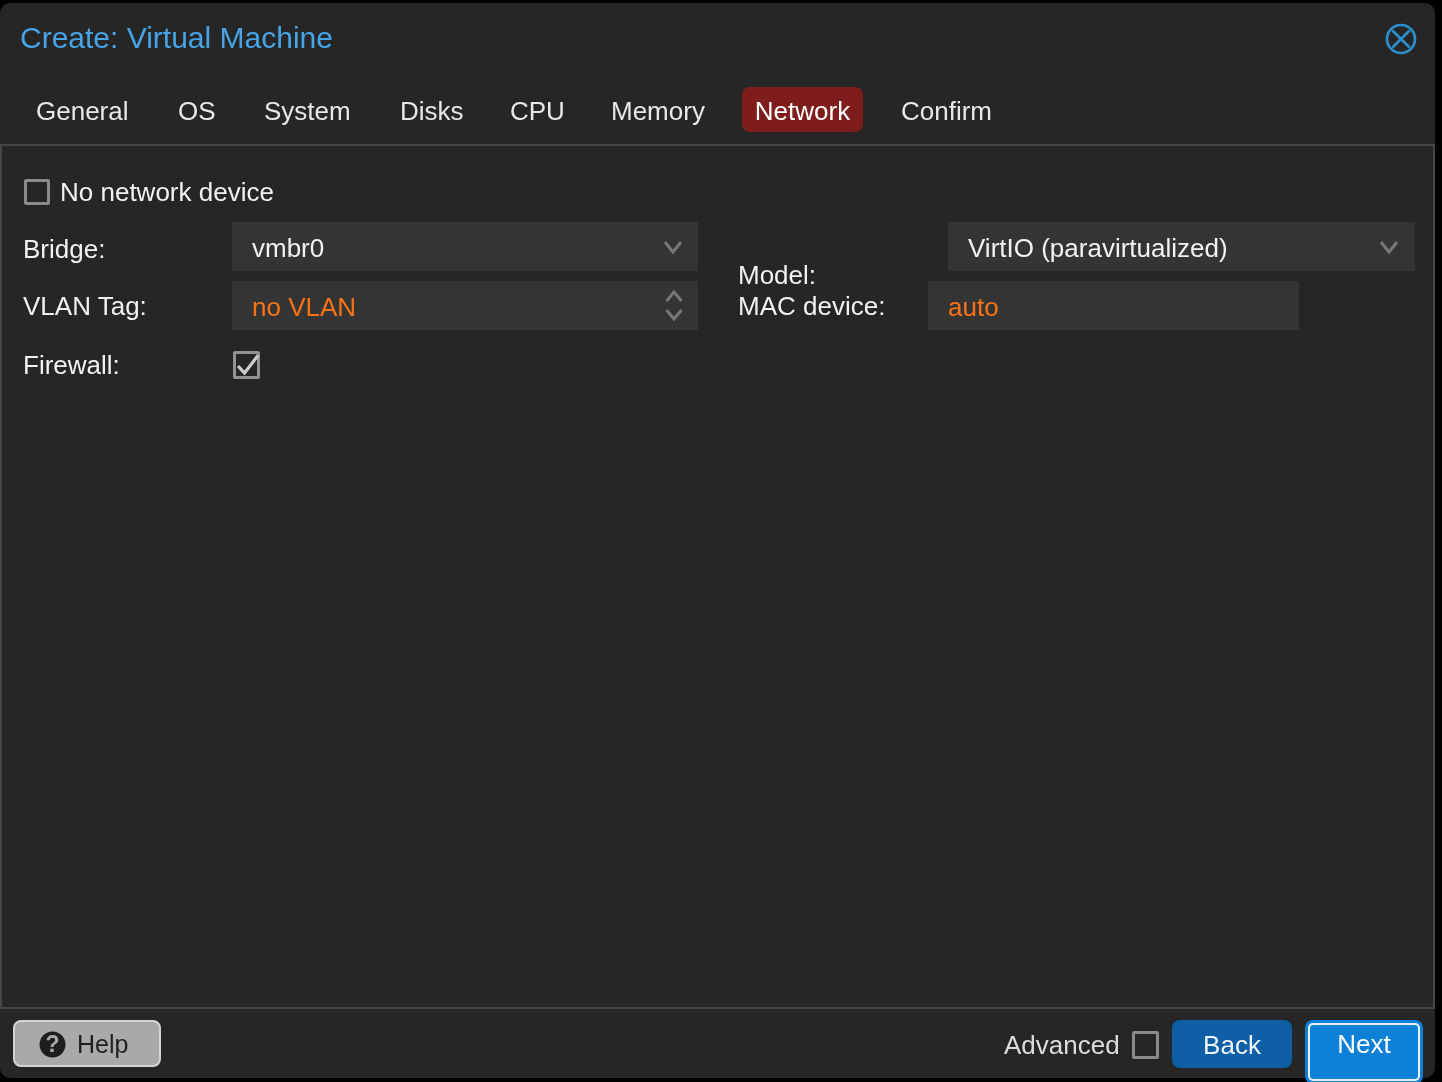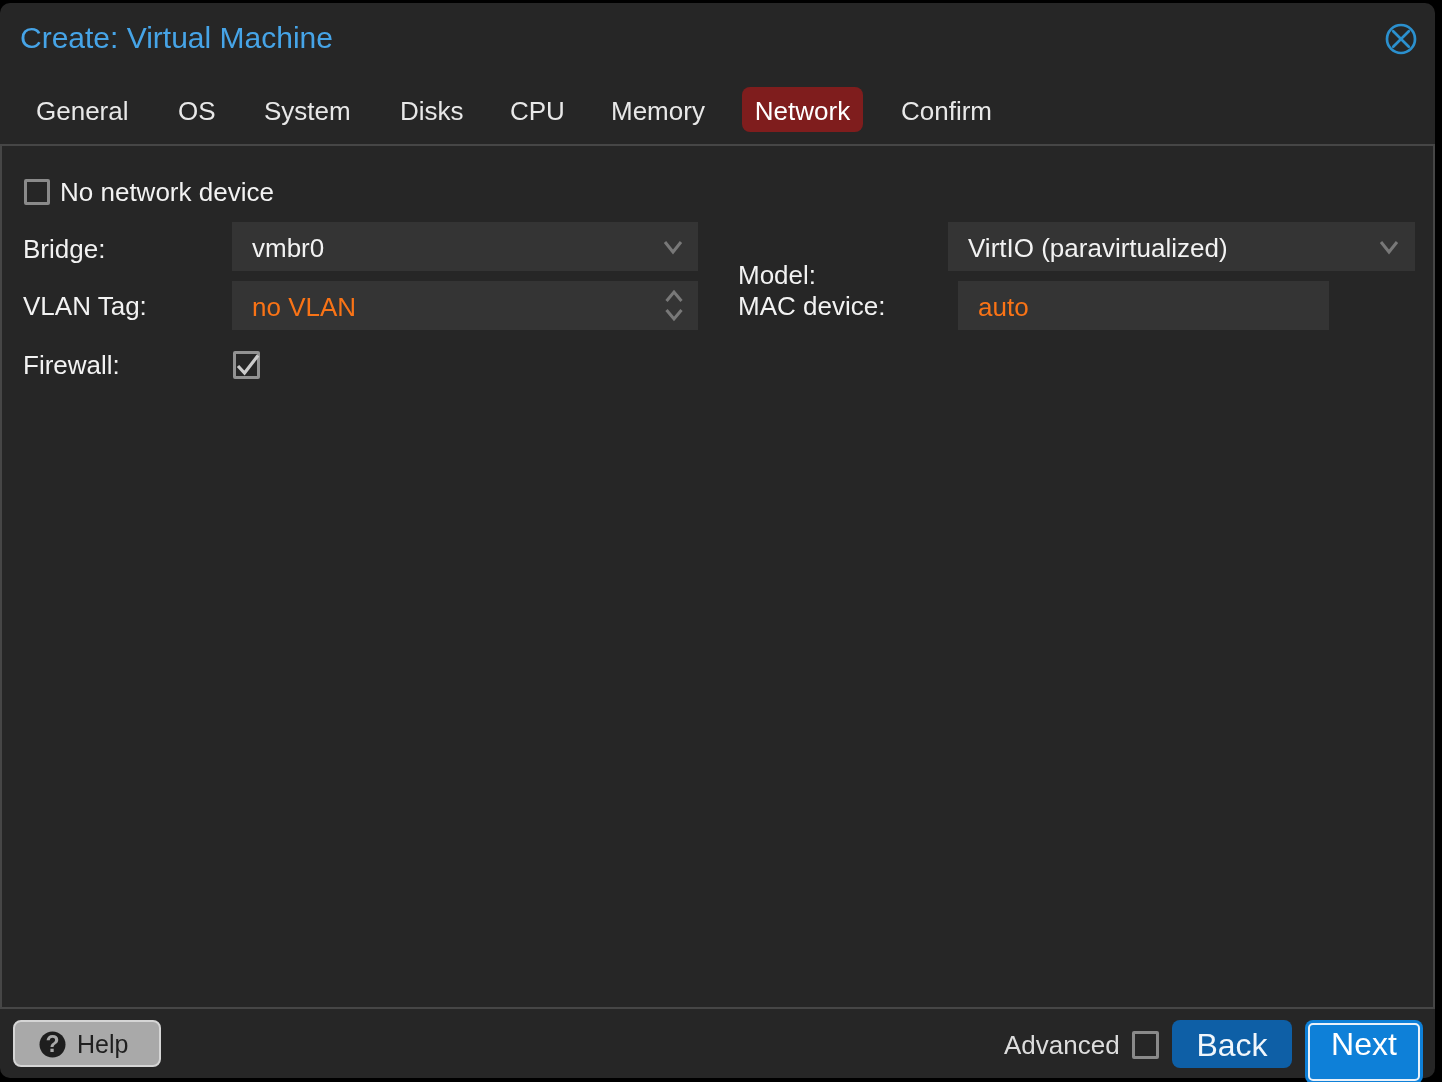--- a/index.html
+++ b/index.html
@@ -14,21 +14,21 @@
   font-size:26px; color:#e8e8e8; white-space:nowrap; }
 .tab.active { background:#7f1d1d; border-radius:8px; text-align:center; color:#fff; }
 .bodyp { position:absolute; left:0; top:144px; width:1435px; height:865px;
   border:2px solid #464646; background:#262626; }
 .cb { position:absolute; width:26px; height:26px; border:3px solid #8a8a8a;
   border-radius:2px; background:#262626; }
 .lbl { position:absolute; font-size:26px; color:#f2f2f2; height:26px; line-height:26px; white-space:nowrap; }
 .field { position:absolute; height:49px; background:#343434; font-size:26px;
   color:#f2f2f2; line-height:52px; padding-left:20px; white-space:nowrap; }
 .field .ph { color:#f97316; }
-.btn { position:absolute; font-size:32px; text-align:center; border-radius:6px; }
+.btn { position:absolute; font-size:26px; text-align:center; border-radius:6px; }
 </style>
 </head>
 <body>
 <div id="stage">
 <div class="dialog"></div>
 <div class="abs title">Create: Virtual Machine</div>
 
 <svg class="abs" style="left:1384px; top:22px;" width="34" height="34" viewBox="0 0 34 34">
   <circle cx="17" cy="17" r="14" fill="none" stroke="#2b90ce" stroke-width="2.7"></circle>
   <line x1="9.2" y1="9.2" x2="24.8" y2="24.8" stroke="#2b90ce" stroke-width="2.7" stroke-linecap="round"></line>
@@ -60,21 +60,21 @@
   <polyline points="2,3 10,13 18,3" fill="none" stroke="#787878" stroke-width="3"></polyline>
 </svg>
 
 <div class="lbl" style="left:23px; top:293px;">VLAN Tag:</div>
 <div class="field" style="left:232px; top:281px; width:466px;"><span class="ph">no VLAN</span></div>
 <svg class="abs" style="left:664px; top:288px;" width="20" height="34" viewBox="0 0 20 34">
   <polyline points="2.5,13 10,4 17.5,13" fill="none" stroke="#787878" stroke-width="3"></polyline>
   <polyline points="2.5,22 10,31 17.5,22" fill="none" stroke="#787878" stroke-width="3"></polyline>
 </svg>
 <div class="lbl" style="left:738px; top:293px;">MAC device:</div>
-<div class="field" style="left:958px; top:281px; width:371px;"><span class="ph">auto</span></div>
+<div class="field" style="left:928px; top:281px; width:371px;"><span class="ph">auto</span></div>
 
 <div class="lbl" style="left:23px; top:352px;">Firewall:</div>
 <div class="cb" style="left:233px; top:351px; width:27px; height:28px; border-color:#929292;"></div>
 <svg class="abs" style="left:233px; top:351px;" width="28" height="28" viewBox="0 0 28 28">
   <polyline points="5,15 11.5,22 25,4.5" fill="none" stroke="#cccccc" stroke-width="3.2"></polyline>
 </svg>
 
 <div class="btn" style="left:13px; top:1020px; width:148px; height:47px;
   background:#a9a9a9; border:2px solid #d5d5d5; border-radius:8px; color:#1f1f1f; line-height:45px; font-size:25px;">
   <svg style="position:absolute; left:24px; top:9px;" width="27" height="27" viewBox="0 0 27 27">

